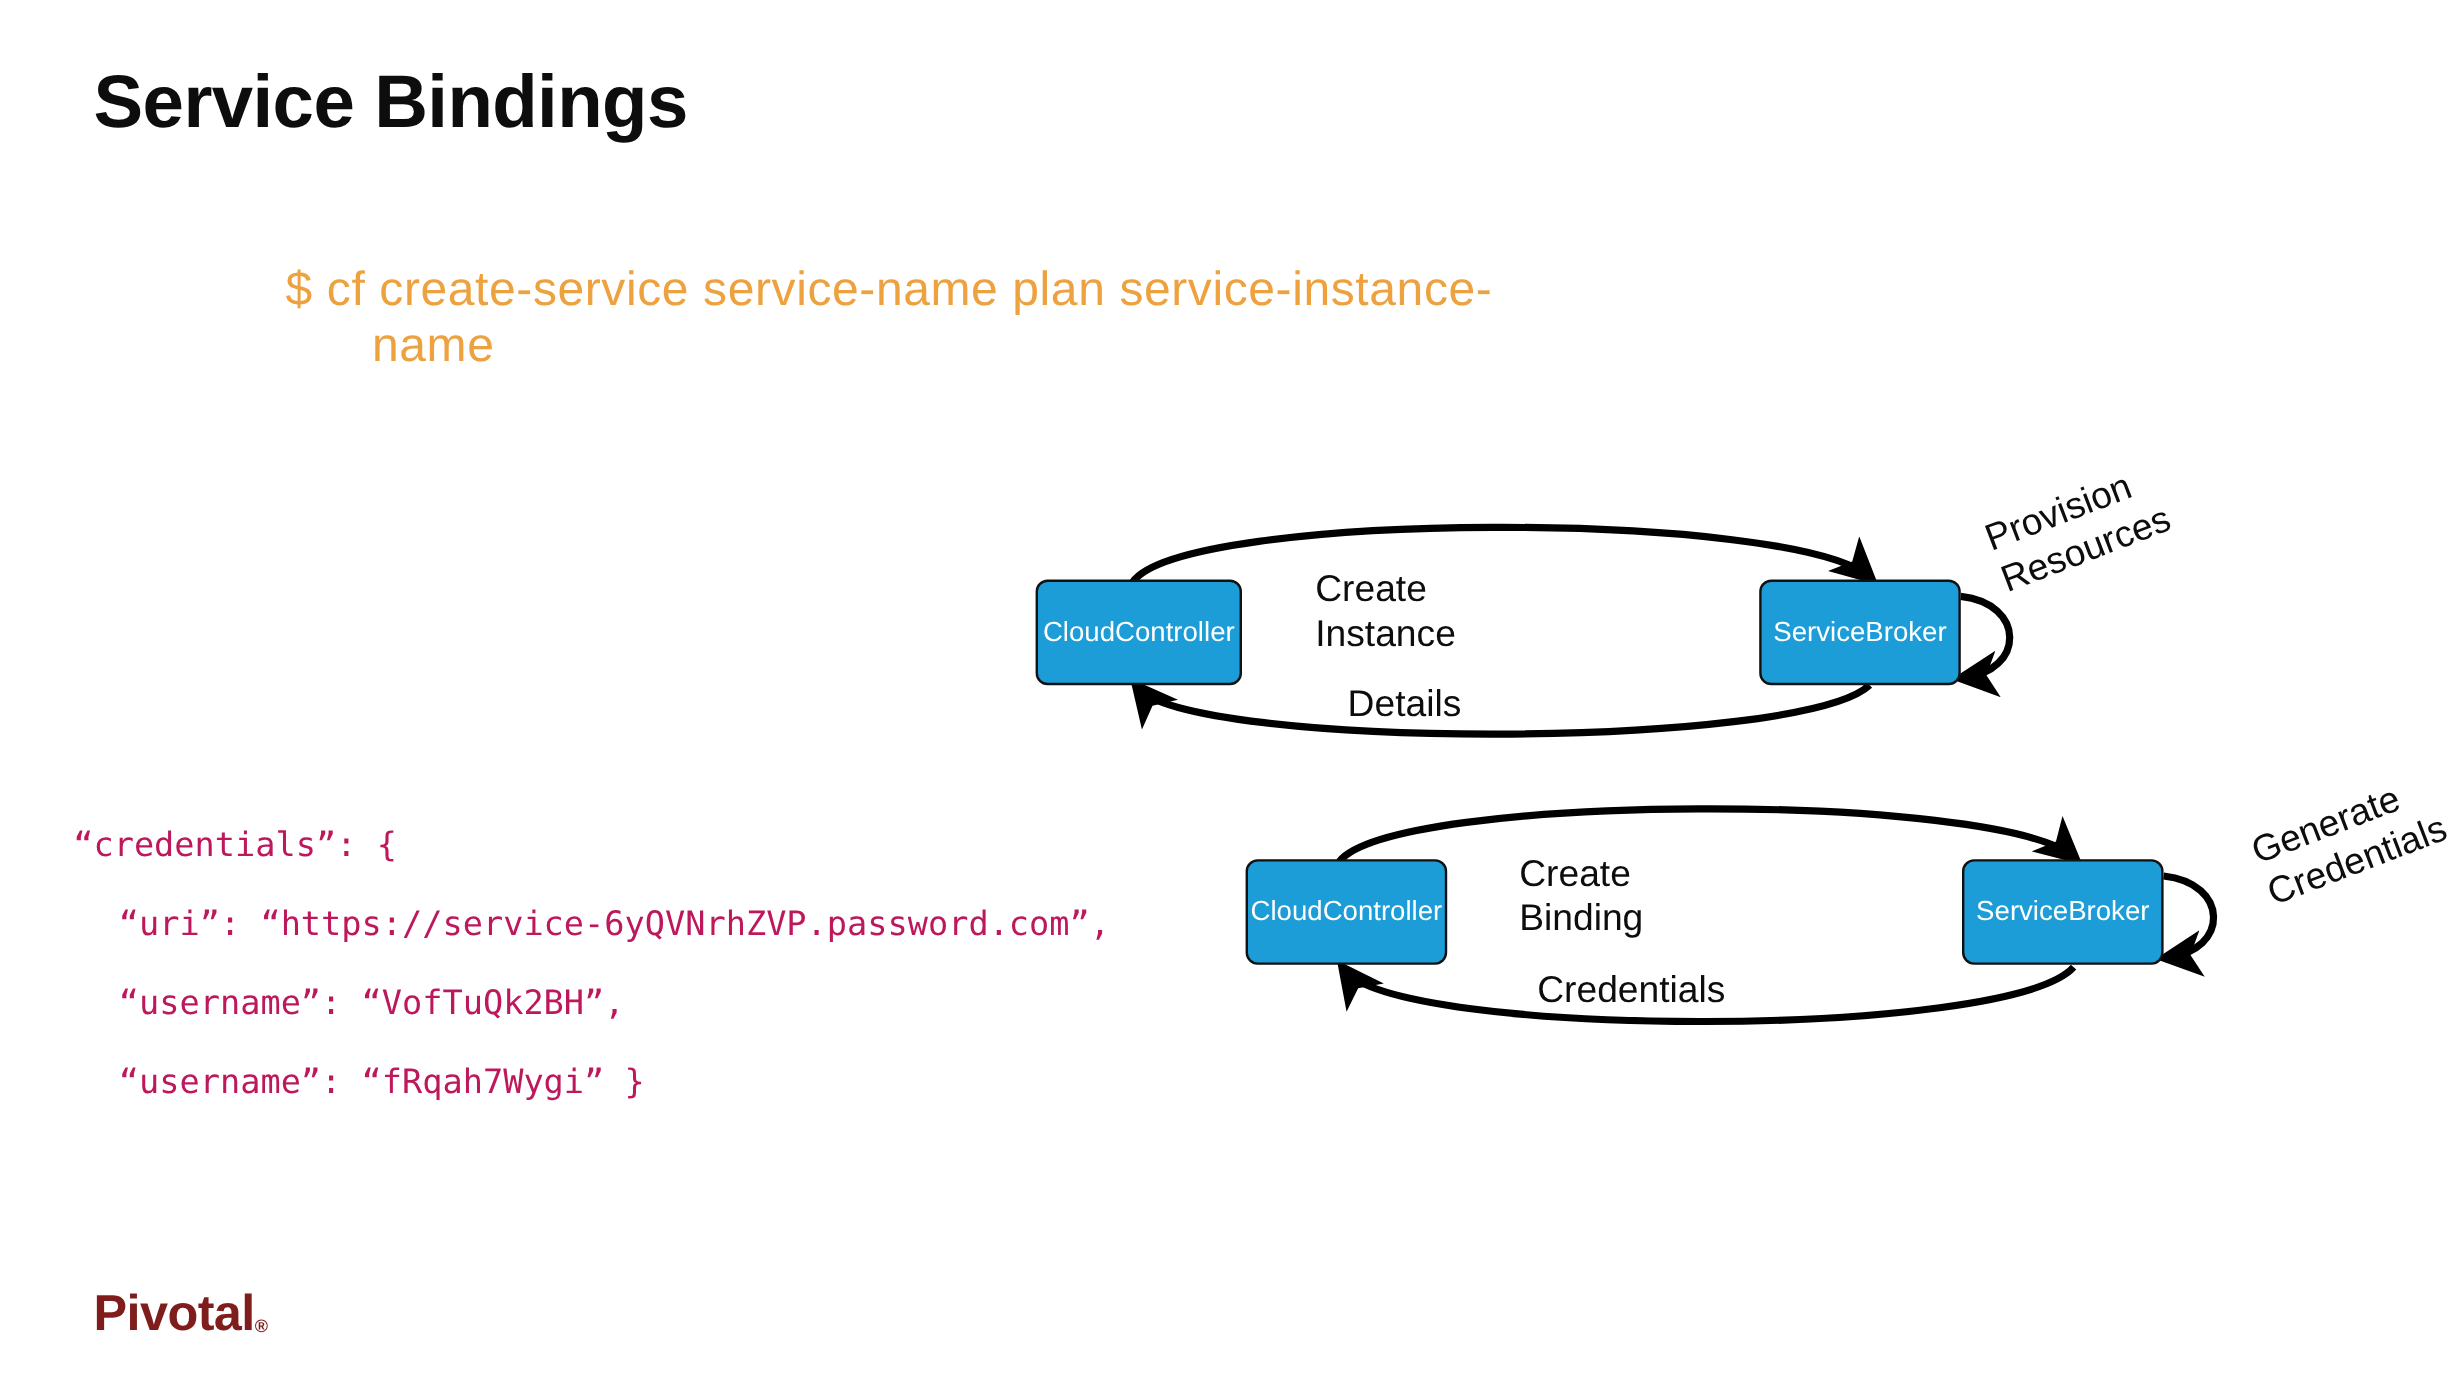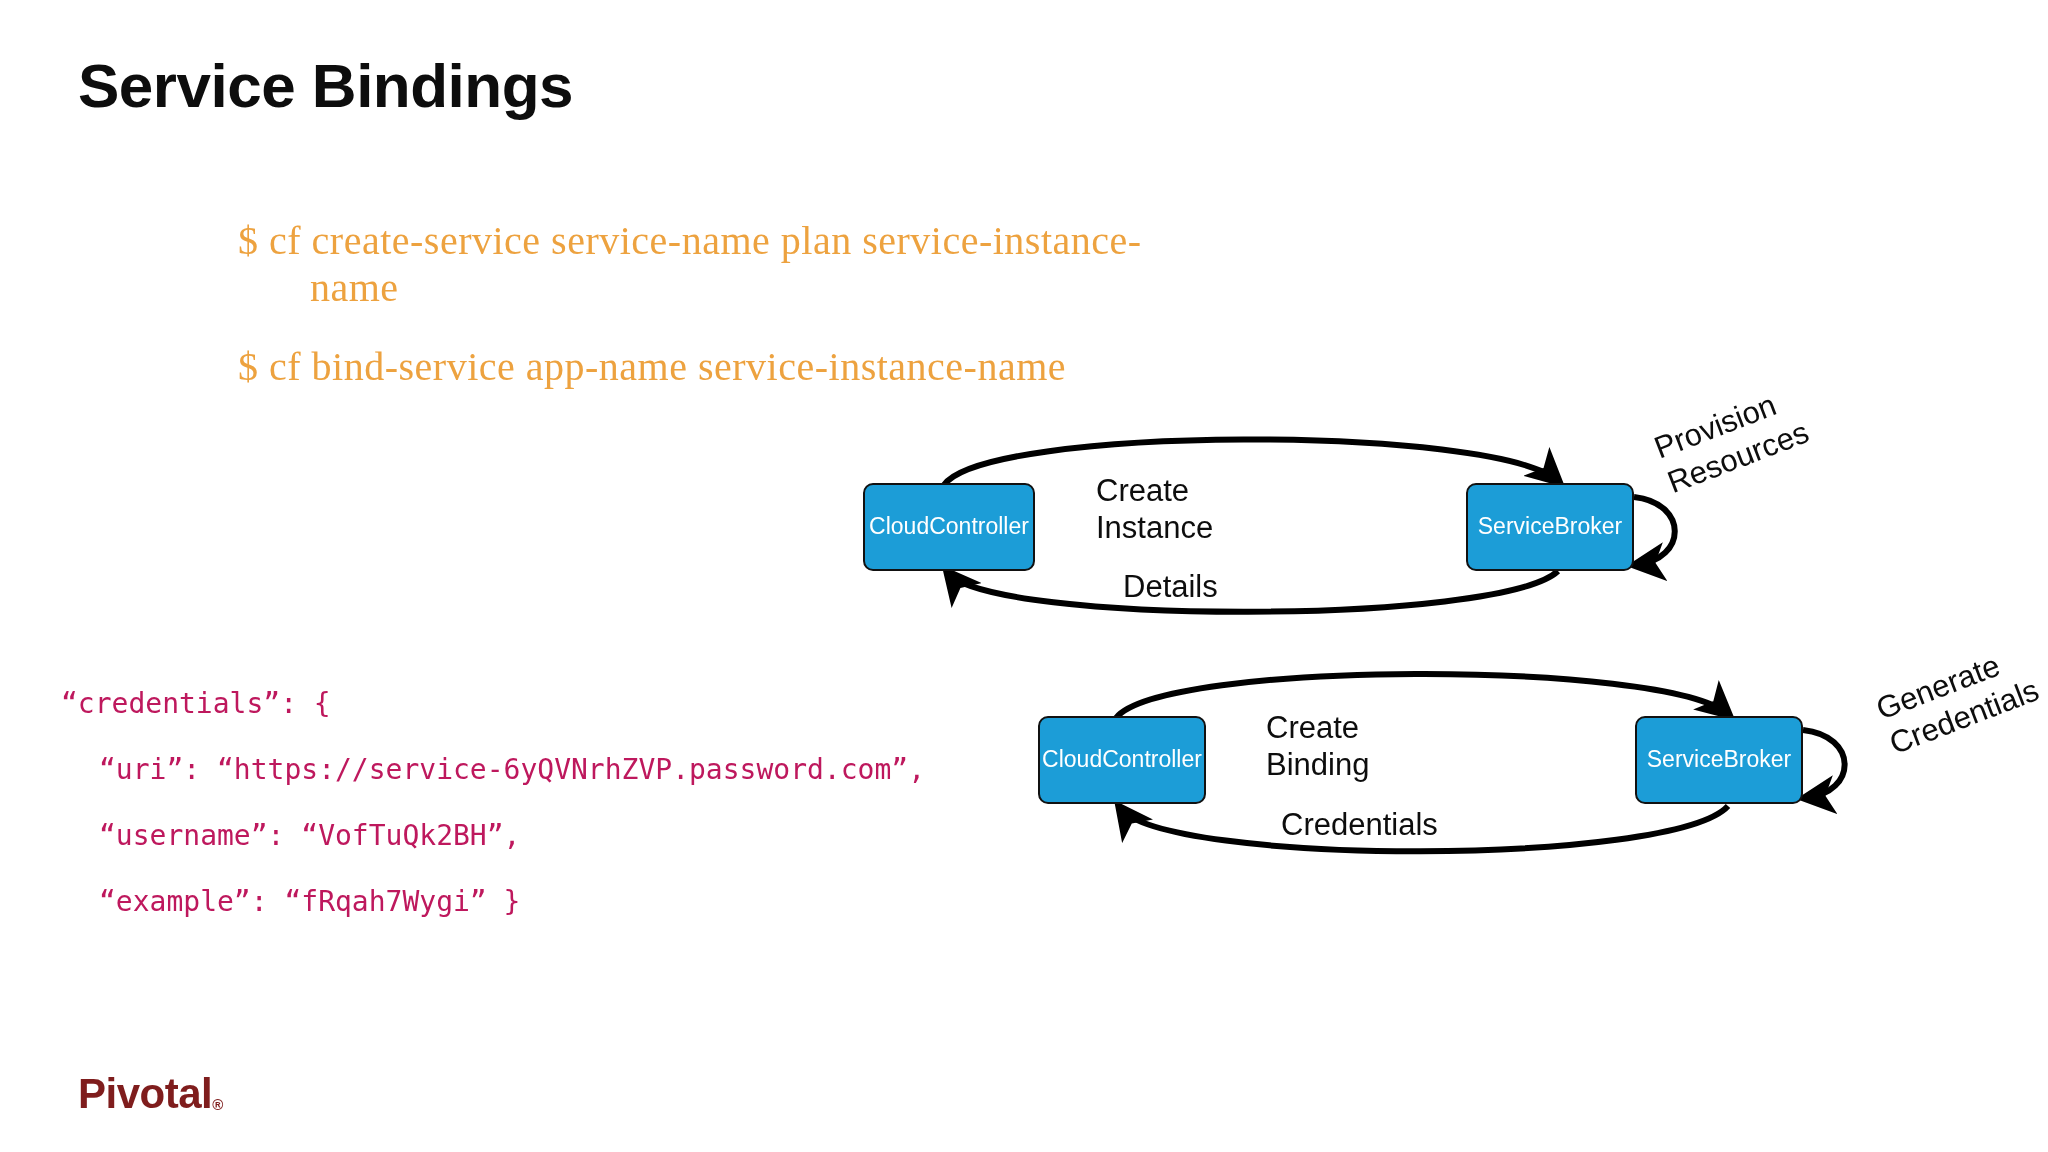--- a/index.html
+++ b/index.html
@@ -33,21 +33,21 @@
   }
 
   
   #cli-block {
     position: absolute;
     left: 222px;
     top: 218px;
     width: 1520px;
   }
   .cli-line {
-    font-family: Liberation Serif, serif;
+    font-family: Liberation Sans, sans-serif;
     font-size: 40px;
     color: #eda23f;
     line-height: 1.17;
     white-space: pre;
     letter-spacing: 0.5px;
   }
   .cli-cont {
     padding-left: 72px;
   }
   .cli-gap {
@@ -172,28 +172,27 @@
 <body>
 
 <div id="slide">
 
   <div id="page-title">Service Bindings</div>
 
   <div id="cli-block">
     <div class="cli-line">$ cf create-service service-name plan service-instance-</div>
     <div class="cli-line cli-cont">name</div>
     <div class="cli-gap"></div>
-    <div class="cli-line">$ cf bind-service app-name service-instance-name</div>
   </div>
 
   <div id="credentials-block">
     <div class="cred-line">“credentials”: {</div>
     <div class="cred-line cred-indent">“uri”: “https://service-6yQVNrhZVP.password.com”,</div>
     <div class="cred-line cred-indent">“username”: “VofTuQk2BH”,</div>
-    <div class="cred-line cred-indent">“example”: “fRqah7Wygi” }</div>
+    <div class="cred-line cred-indent">“username”: “fRqah7Wygi” }</div>
   </div>
 
   <div class="diagram" id="diagram-create-instance">
     <svg width="830" height="200" viewBox="0 0 830 200">
       <defs>
         <marker id="ah1" viewBox="0 0 12 12" refX="9" refY="6" markerWidth="6.5" markerHeight="6.5" orient="auto-start-reverse">
           <path d="M 0 0 L 12 6 L 0 12 L 3 6 z" fill="#000000"></path>
         </marker>
       </defs>
 

